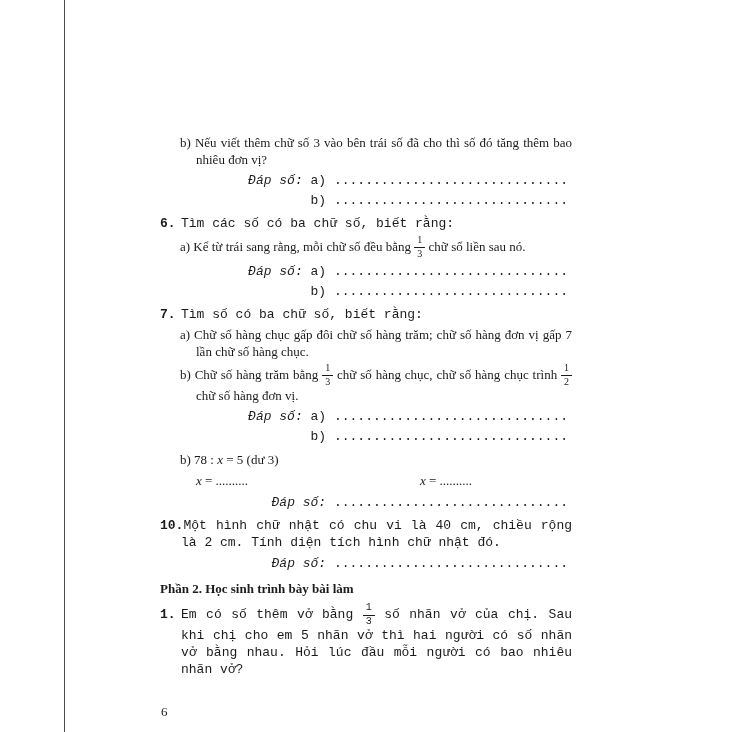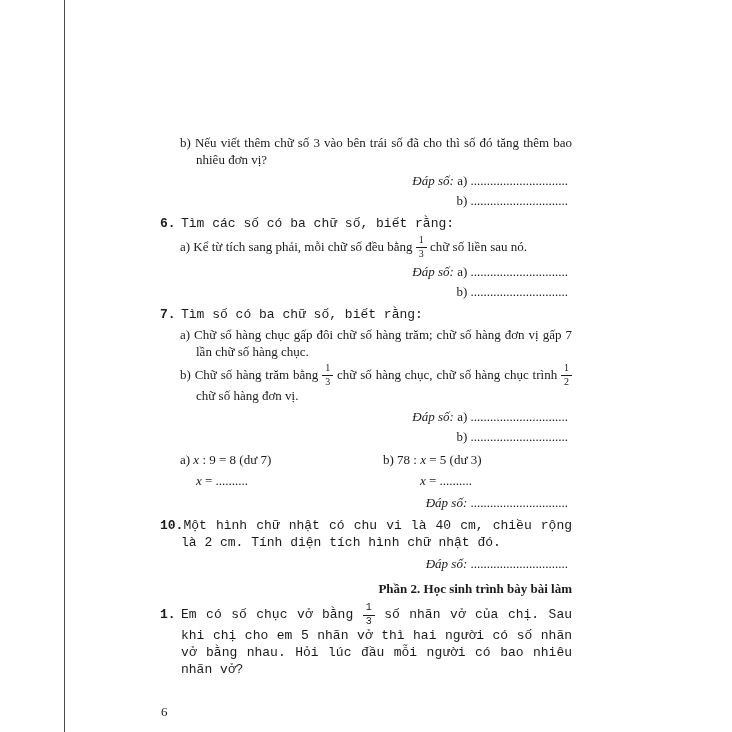--- a/index.html
+++ b/index.html
@@ -16,26 +16,26 @@
     position:absolute; left:64px; top:0;
     width:1px; height:732px;
     background:#4a4a4a;
   }
   .content {
     position:absolute; left:160px; top:102px;
     width:412px;
     line-height:17px;
     margin-top:32px;
   }
-  p { margin:0 0 3px 0;text-align:right; }
+  p { margin:0 0 3px 0; }
   .item { padding-left:21px; text-align:justify;font-family:Liberation Mono, monospace; }
   .qnum { display:inline-block; min-width:21px; margin-left:-21px; font-weight:bold; }
   .sub { padding-left:36px; text-indent:-16px; text-align:justify; }
   .answers { text-align:right; padding-right:4px; margin:1px 0 4px 0; }
-  .ans-line { line-height:20px; }
+  .ans-line { line-height:20px;font-family:Liberation Mono, monospace; }
   .it { font-style:italic; }
   .ix { font-style:italic; }
   sup { font-size:9px; }
   .frac {
     display:inline-block; vertical-align:-0.55em;
     text-align:center; line-height:1.05; font-size:10px;
     text-indent:0;
   }
   .frac .fnum { display:block; padding:0 3px 1px 3px; }
   .frac .fden { display:block; border-top:1px solid #1b1b1b; padding:1px 3px 0 3px; }
@@ -56,60 +56,59 @@
 
     <p class="sub"><span>b) Nếu viết thêm chữ số 3 vào bên trái số đã cho thì số đó tăng thêm bao nhiêu đơn vị?</span></p>
 
     <div class="answers">
       <div class="ans-line"><span class="it">Đáp số:</span> <span>a)</span> <span>..............................</span></div>
       <div class="ans-line"><span>b)</span> <span>..............................</span></div>
     </div>
 
     <p class="item"><span class="qnum">6.</span><span>Tìm các số có ba chữ số, biết rằng:</span></p>
 
-    <p class="sub"><span>a) Kể từ tích sang phải, mỗi chữ số đều bằng </span><span class="frac"><span class="fnum">1</span><span class="fden">3</span></span><span> chữ số liền sau nó.</span></p>
+    <p class="sub"><span>a) Kể từ trái sang rằng, mỗi chữ số đều bằng </span><span class="frac"><span class="fnum">1</span><span class="fden">3</span></span><span> chữ số liền sau nó.</span></p>
 
 
     <div class="answers">
       <div class="ans-line"><span class="it">Đáp số:</span> <span>a)</span> <span>..............................</span></div>
       <div class="ans-line"><span>b)</span> <span>..............................</span></div>
     </div>
 
     <p class="item"><span class="qnum">7.</span><span>Tìm số có ba chữ số, biết rằng:</span></p>
 
     <p class="sub"><span>a) Chữ số hàng chục gấp đôi chữ số hàng trăm; chữ số hàng đơn vị gấp 7 lần chữ số hàng chục.</span></p>
 
     <p class="sub"><span>b) Chữ số hàng trăm bằng </span><span class="frac"><span class="fnum">1</span><span class="fden">3</span></span><span> chữ số hàng chục, chữ số hàng chục trình </span><span class="frac"><span class="fnum">1</span><span class="fden">2</span></span><span> chữ số hàng đơn vị.</span></p>
 
     <div class="answers">
       <div class="ans-line"><span class="it">Đáp số:</span> <span>a)</span> <span>..............................</span></div>
       <div class="ans-line"><span>b)</span> <span>..............................</span></div>
     </div>
 
 
     <div class="row8">
-      <div class="c1"><span>a) </span><span class="ix">x</span><span> : 9 = 8 (dư 7)</span></div>
       <div class="c2"><span>b) 78 : </span><span class="ix">x</span><span> = 5 (dư 3)</span></div>
     </div>
     <div class="row8 xrow">
       <div class="c1"><span class="ix">x</span><span> = ..........</span></div>
       <div class="c2"><span class="ix">x</span><span> = ..........</span></div>
     </div>
 
 
     <div class="answers">
       <div class="ans-line"><span class="it">Đáp số:</span> <span>..............................</span></div>
     </div>
 
     <p class="item"><span class="qnum">10.</span><span>Một hình chữ nhật có chu vi là 40 cm, chiều rộng là 2 cm. Tính diện tích hình chữ nhật đó.</span></p>
 
     <div class="answers">
       <div class="ans-line"><span class="it">Đáp số:</span> <span>..............................</span></div>
     </div>
 
     <p class="heading">Phần 2. Học sinh trình bày bài làm</p>
 
-    <p class="item"><span class="qnum">1.</span><span>Em có số chục vở bằng </span><span class="frac"><span class="fnum">1</span><span class="fden">3</span></span><span> số nhãn vở của chị. Sau khi chị cho em 5 nhãn vở thì hai người có số nhãn vở bằng nhau. Hỏi lúc đầu mỗi người có bao nhiêu nhãn vở?</span></p>
+    <p class="item"><span class="qnum">1.</span><span>Em có số thêm vở bằng </span><span class="frac"><span class="fnum">1</span><span class="fden">3</span></span><span> số nhãn vở của chị. Sau khi chị cho em 5 nhãn vở thì hai người có số nhãn vở bằng nhau. Hỏi lúc đầu mỗi người có bao nhiêu nhãn vở?</span></p>
 
   </div>
 
   <div class="page-number">6</div>
 </div>
 
 </body></html>

